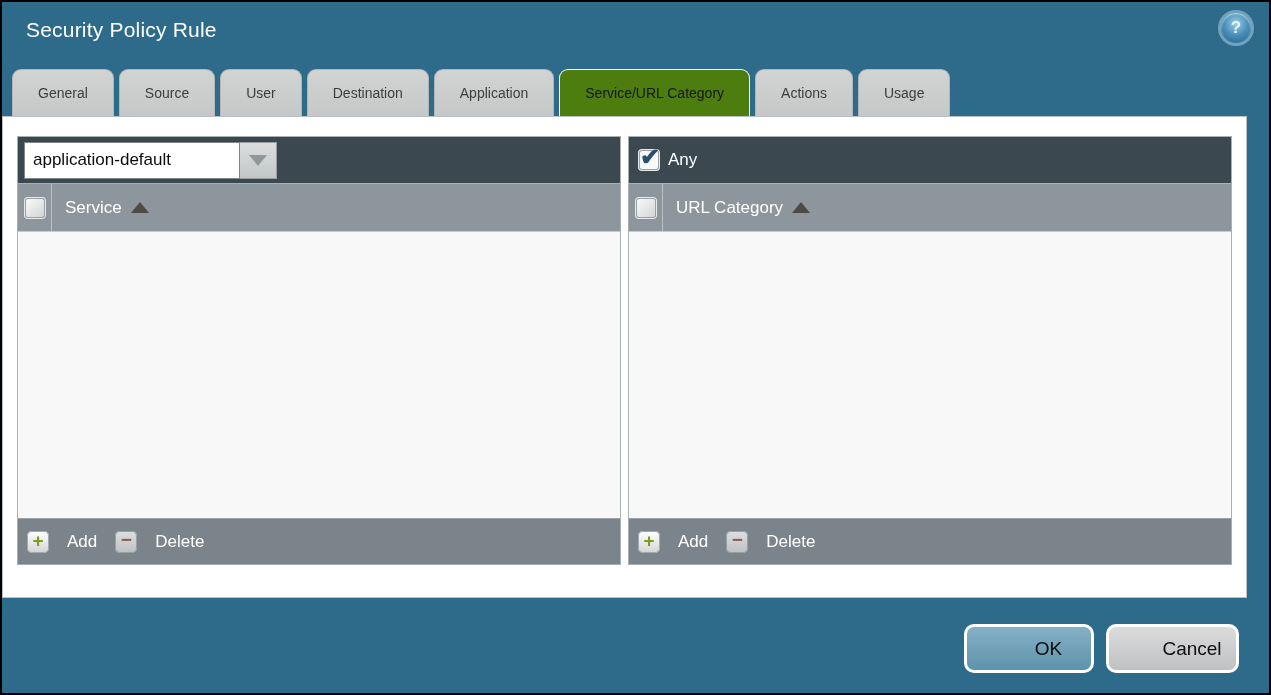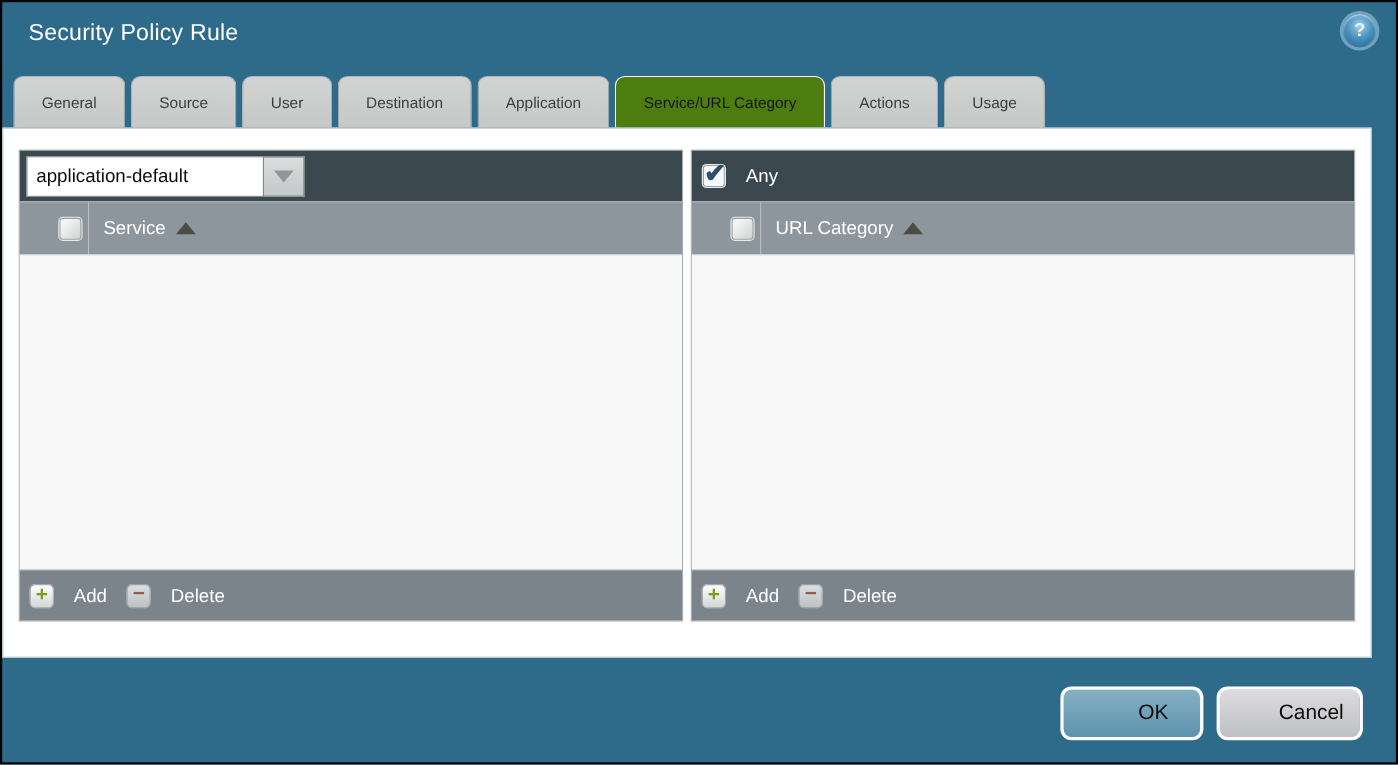--- a/index.html
+++ b/index.html
@@ -1,19 +1,19 @@
 <!DOCTYPE html>
 <html><head>
 <meta charset="utf-8">
 <style>
   * { margin:0; padding:0; box-sizing:border-box; }
   html,body { width:1271px; height:695px; }
   body { font-family:"Liberation Sans", sans-serif; background:#000; }
 
-  .screen{ position:relative; width:1271px; height:695px; background:#000; }
+  .screen{ position:relative; width:1271px; height:695px; background:#000;border-radius:23px; }
   .dialog{ position:absolute; left:2px; top:2px; right:2px; bottom:2px; background:#2e6b8a; overflow:hidden; }
 
   
   .titlebar{ position:absolute; left:0; top:0; right:0; height:56px; }
   .title{ position:absolute; left:24px; top:16px; color:#ffffff; font-size:21px; letter-spacing:.2px; }
   .help-btn{ position:absolute; right:18px; top:11px; width:30px; height:30px; border-radius:50%;
              background:radial-gradient(circle at 50% 35%, #9ecfe8 0%, #4d93bd 45%, #1d5d87 100%);
              box-shadow:0 0 0 3px rgba(170,210,235,.55), inset 0 1px 2px rgba(255,255,255,.7);
              color:#eaf5fb; font-size:17px; font-weight:bold; text-align:center; line-height:30px; cursor:pointer; }
 
@@ -24,21 +24,21 @@
         color:#3c3e3e; font-size:14px; display:flex; align-items:center; cursor:pointer; white-space:nowrap; }
   .tab.active{ background:#4d7c0f; border-color:#ffffff; color:#161616; }
 
   
   .content{ position:absolute; left:0; top:114px; width:1245px; height:482px; background:#ffffff;
             border:1px solid #b9c2c6; display:flex; gap:7px; padding:19px 14px 32px 14px; }
 
   .pane{ flex:1 1 0; display:flex; flex-direction:column; border:1px solid #a9b0b3; background:#f7f8f8; }
   .pane-toolbar{ height:46px; background:#3b4850; flex:0 0 auto; display:flex; align-items:center; }
   .pane-header{ height:48px; background:#8d969c; border-top:1px solid #aab1b5; flex:0 0 auto;
-                display:flex; align-items:center; color:#ffffff; font-size:17px;padding-left:29px; }
+                display:flex; align-items:center; color:#ffffff; font-size:17px; }
   .pane-body{ flex:1 1 auto; background:#f7f8f7; border-top:1px solid #c6cbcd; }
   .pane-footer{ height:46px; background:#7b848b; border-top:1px solid #9aa1a6; flex:0 0 auto;
                 display:flex; align-items:center; padding-left:9px; }
 
   
   .combo{ display:flex; margin-left:6px; height:37px; }
   .combo-input{ width:216px; height:37px; border:1px solid #7e8689; background:#ffffff; color:#0c0c0c;
                 font-size:17px; font-family:"Liberation Sans", sans-serif; padding:0 8px; outline:none; }
   .combo-btn{ width:37px; height:37px; border:1px solid #9aa0a2; border-left:none;
               background:linear-gradient(#dcdede,#c3c7c7); display:flex; align-items:center; justify-content:center; cursor:pointer; }
@@ -50,21 +50,21 @@
   .checkbox.checked{ background:#f6f8f9; }
   .checkbox.checked .checkmark{ position:absolute; left:1px; top:-7px; color:#2c4f6b; font-size:24px; font-weight:bold; }
 
   .col-check{ width:33px; display:flex; justify-content:center; align-items:center; align-self:stretch; }
   .col-sep{ width:1px; align-self:stretch; background:#b9bfc3; margin-right:13px; }
   .sort-asc{ width:0; height:0; border-left:9px solid transparent; border-right:9px solid transparent;
              border-bottom:11px solid #4c4c44; margin-left:9px; }
 
   .any-row{ display:flex; align-items:center; }
   .any-row .checkbox{ margin-left:10px; }
-  .any-label{ color:#ffffff; font-size:17px; margin-left:19px; }
+  .any-label{ color:#ffffff; font-size:17px; margin-left:9px; }
 
   
   .tool-btn{ display:flex; align-items:center; margin-right:18px; cursor:pointer; }
   .tool-icon{ width:22px; height:22px; border-radius:5px; background:linear-gradient(#ffffff,#d2d5d5);
               box-shadow:inset 0 0 0 1px #a2a8ab; display:flex; align-items:center; justify-content:center;
               font-size:19px; font-weight:bold; line-height:20px; }
   .plus-glyph{ color:#7d9b1e; margin-top:-2px; }
   .minus-glyph{ color:#9c4f3c; margin-top:-4px; }
   .tool-label{ margin-left:18px; font-size:17px; color:#ffffff; }
   .tool-btn.disabled .tool-label{ color:#ffffff; }

